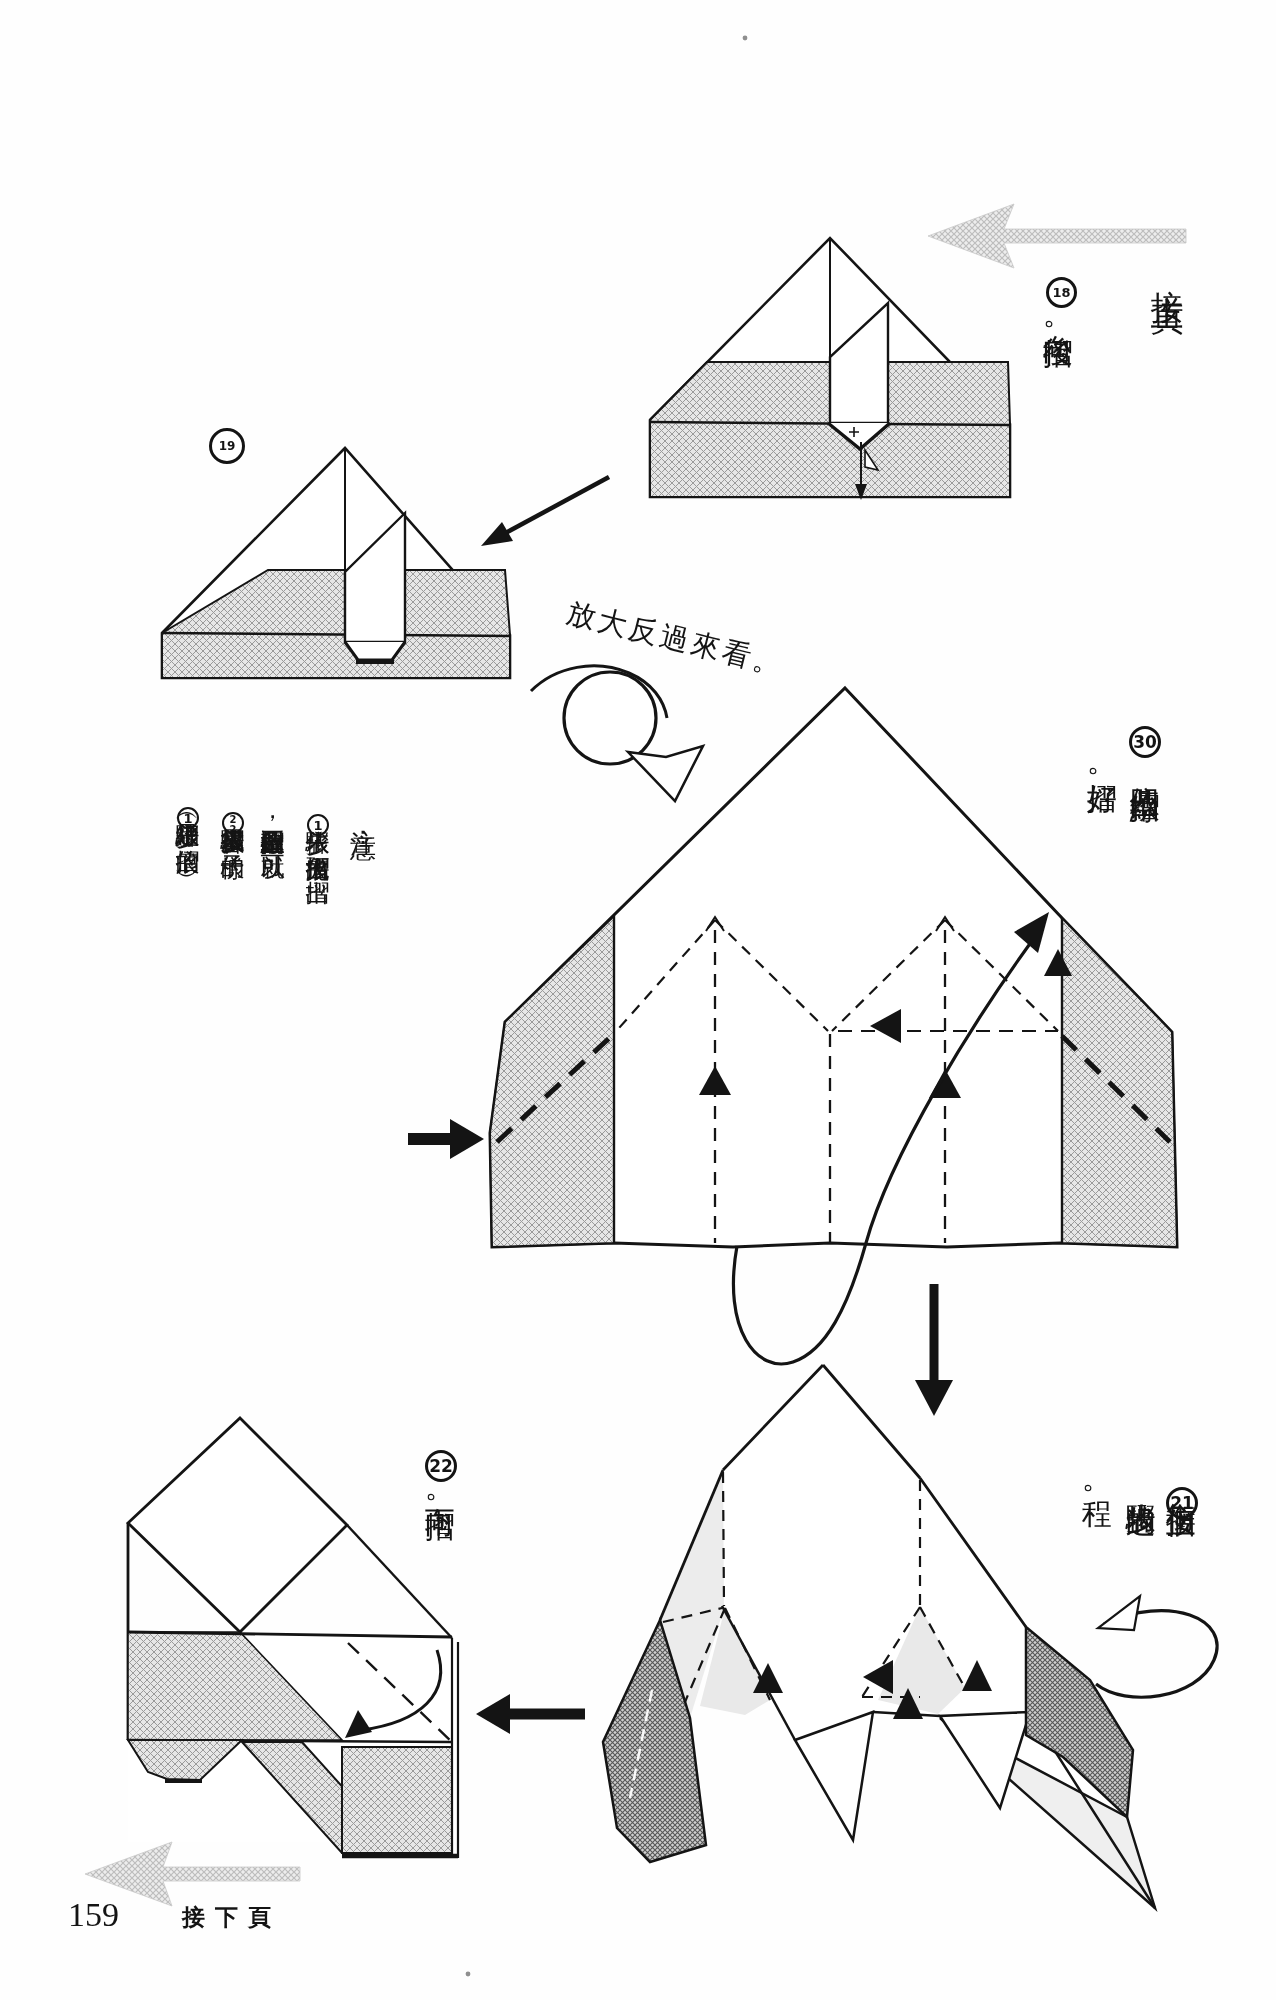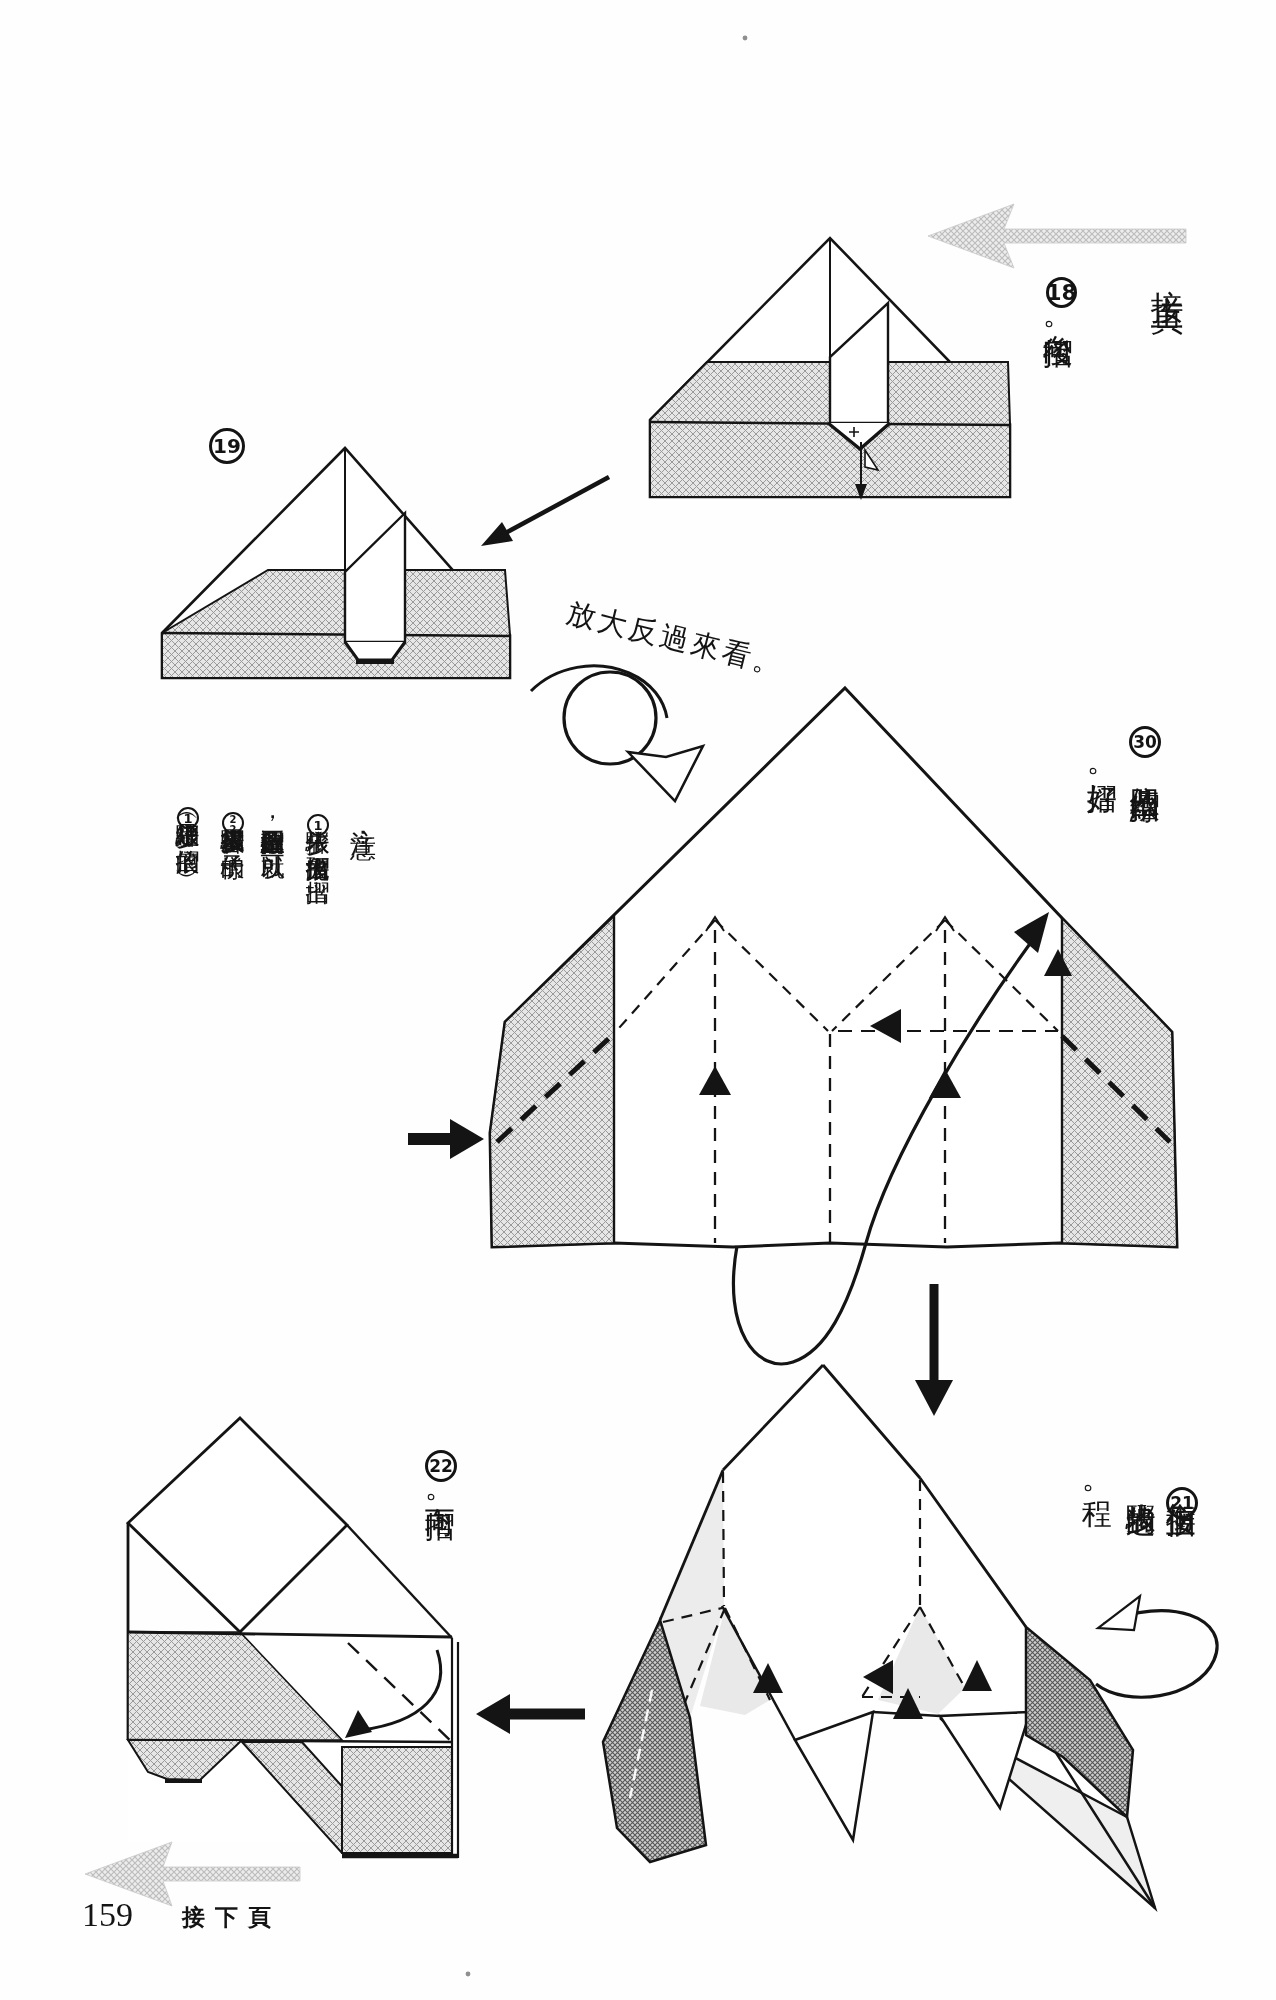--- a/index.html
+++ b/index.html
@@ -176,24 +176,24 @@
     <path d="M342,1856 L458,1856" stroke="#141414" stroke-width="4.5"></path>
   </g>
 
   <g>
     <polygon points="85,1874 172,1842 163,1867 300,1867 300,1881 163,1881 172,1906" fill="url(#gry)" stroke="#c9c9c9" stroke-width="0.8"></polygon>
   </g>
 </svg>
 
 <div class="vtxt" style="left:1149px;top:263px;font-size:33px;letter-spacing:8px;">接上頁</div>
 
-<div class="badge" style="left:1046px;top:277px;width:31px;height:31px;font-size:22px;">18</div>
+<div class="badge" style="left:1046px;top:277px;width:31px;height:31px;font-size:13px;">18</div>
 <div class="vtxt" style="left:1042px;top:311px;font-size:30px;">向後摺。</div>
 
-<div class="badge" style="left:209px;top:428px;width:36px;height:36px;font-size:20px;">19</div>
+<div class="badge" style="left:209px;top:428px;width:36px;height:36px;font-size:12px;">19</div>
 
 <div class="vtxt rot" style="left:571px;top:597px;writing-mode:horizontal-tb;text-orientation:mixed;font-size:29px;letter-spacing:3px;">放大反過來看。</div>
 
 <div class="badge" style="left:1129px;top:726px;width:32px;height:32px;font-size:17px;">30</div>
 <div class="vtxt" style="left:1129px;top:763px;font-size:30px;">依凹凸摺線</div>
 <div class="vtxt" style="left:1086px;top:760px;font-size:30px;">摺好。</div>
 
 <div class="vtxt" style="left:349px;top:809px;font-size:26px;letter-spacing:4px;">注意：</div>
 <div class="vtxt" style="left:305px;top:812px;font-size:24px;letter-spacing:0;">依步驟<span class="cn">1</span>預先摺出摺痕，摺出</div>
 <div class="vtxt" style="left:260px;top:812px;font-size:24px;letter-spacing:0;">正確的凹凸摺線位置，就可以</div>
@@ -201,16 +201,16 @@
 <div class="vtxt" style="left:175px;top:805px;font-size:24px;letter-spacing:0;">（細線是步驟<span class="cn">1</span>的摺痕。）</div>
 
 <div class="badge" style="left:1166px;top:1443px;width:32px;height:32px;font-size:17px;margin-top:44px;">21</div>
 <div class="vtxt" style="left:1165px;top:1479px;font-size:30px;">銜接上個</div>
 <div class="vtxt" style="left:1125px;top:1479px;font-size:30px;">步驟的過</div>
 <div class="vtxt" style="left:1081px;top:1479px;font-size:30px;">程。</div>
 
 <div class="badge" style="left:425px;top:1450px;width:32px;height:32px;font-size:17px;">22</div>
 <div class="vtxt" style="left:424px;top:1484px;font-size:30px;">向下摺。</div>
 
-<div class="hpn" style="left:82px;top:1896px;font-size:34px;">159</div>
+<div class="hpn" style="left:68px;top:1896px;font-size:34px;">159</div>
 <div class="hnx" style="left:182px;top:1902px;font-size:23px;letter-spacing:10px;">接下頁</div>
 
 </div>
 
 </body></html>

